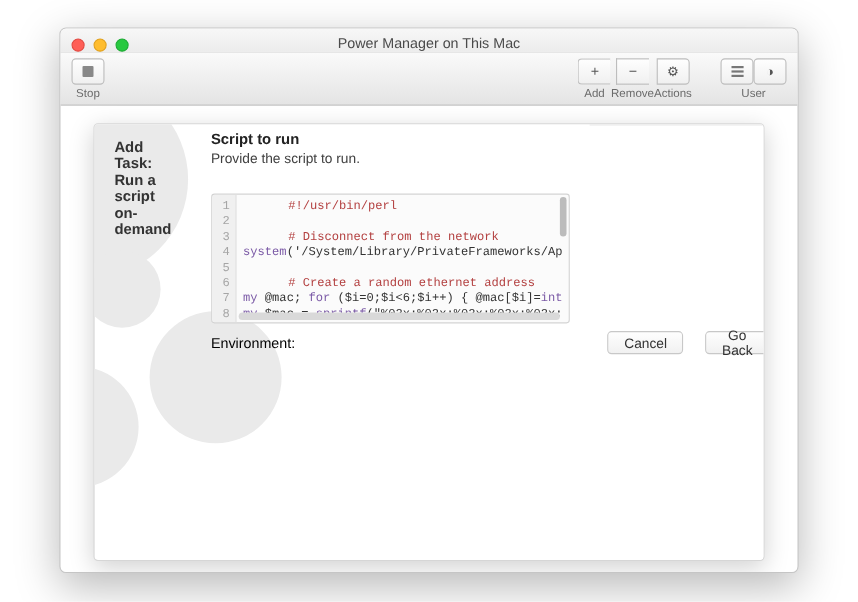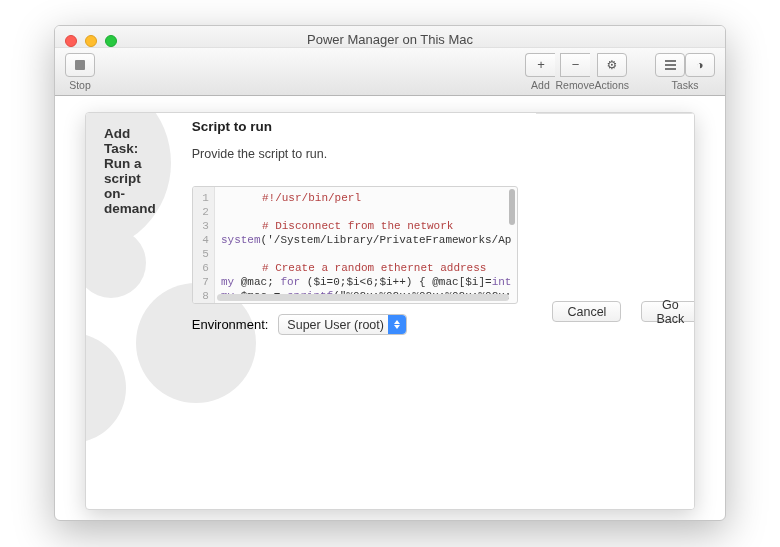--- a/index.html
+++ b/index.html
@@ -35,21 +35,21 @@
 .bg1 { width: 180px; height: 180px; left: -95px; top: -40px; }
 .bg2 { width: 120px; height: 120px; left: 50px; top: 170px; }
 .bg3 { width: 70px; height: 70px; left: -10px; top: 115px; }
 .bg4 { width: 110px; height: 110px; left: -70px; top: 220px; }
 
 .sidebar { width: 145px; position: relative; z-index: 2; padding-top: 6px; }
 .sidebar .item { padding: 5px 4px; font-size: 13px; color: #333; cursor: pointer; }
 .sidebar .item.sel { font-weight: 700; }
 
 .content { flex: 1; position: relative; z-index: 2; }
-.content h2 { font-size: 13.5px; font-weight: 700; color: #222; margin-bottom: 13px; }
+.content h2 { font-size: 13.5px; font-weight: 700; color: #222; margin-bottom: 3px; }
 .content .sub { font-size: 12.5px; color: #404040; margin-bottom: 25px; }
 
 .codebox { border: 1px solid #d3d3d3; border-radius: 3px; background: #fbfbfb; height: 118px; position: relative; display: flex; font-family: "Menlo","Monaco","Courier New",monospace; font-size: 11px; line-height: 14px; overflow: hidden; }
 .gutter { background: #f0f0f0; border-right: 1px solid #e2e2e2; color: #a5a5a5; text-align: right; padding: 4px 5px 4px 3px; white-space: pre; user-select: none; }
 .codearea { padding: 4px 6px; white-space: pre; color: #333; overflow: hidden; flex: 1; }
 .co { color: #b34040; margin-left: 41px; }
 .kw { color: #7b5aa6; }
 .vscroll { position: absolute; right: 2px; top: 2px; width: 6px; height: 36px; background: #bcbcbc; border-radius: 3px; }
 .hscroll { position: absolute; left: 24px; right: 8px; bottom: 2px; height: 7px; background: #d9d9d9; border-radius: 4px; }
 
@@ -110,21 +110,21 @@
       <div class="seg">
         <div class="ico">
             <div class="listshape">
               <span></span>
               <span></span>
               <span></span>
             </div>
           </div>
         <div class="ico gaugeshape"></div>
       </div>
-      <span>Tasks</span>
+      <span>User</span>
     </div>
   </div>
 
   <div class="sheet">
     <div class="bg-shape bg1"></div>
     <div class="bg-shape bg2"></div>
     <div class="bg-shape bg3"></div>
     <div class="bg-shape bg4"></div>
 
     <div class="sheet-header">Add Task: Run a script on-demand</div>
@@ -155,24 +155,20 @@
 <span class="kw">my</span> @mac; <span class="kw">for</span> ($i=0;$i&lt;6;$i++) { @mac[$i]=<span class="kw">int</span>
 <span class="kw">my</span> $mac = <span class="kw">sprintf</span>("%02x:%02x:%02x:%02x:%02x:
 
 </div>
           <div class="vscroll"></div>
           <div class="hscroll"></div>
         </div>
 
         <div class="envrow">
           <span>Environment:</span>
-          <div class="select">
-            <span>Super User (root)</span>
-            <div class="arr"></div>
-          </div>
         </div>
       </div>
     </div>
 
     <div class="sheet-footer">
       <button class="btn">Cancel</button>
       <div class="ftr-spacer"></div>
       <button class="btn">Go Back</button>
       <button class="btn primary">Continue</button>
     </div>

